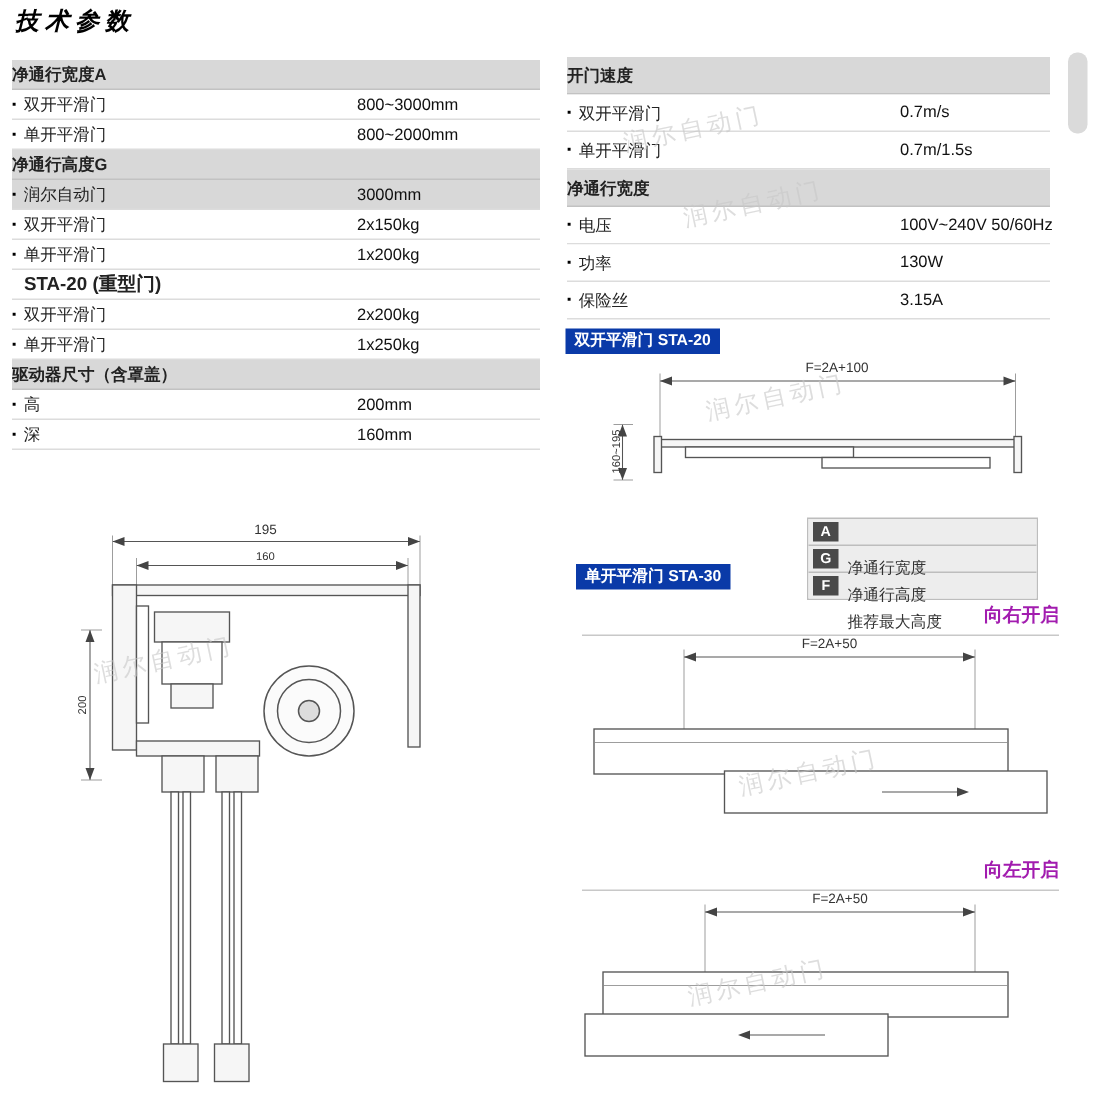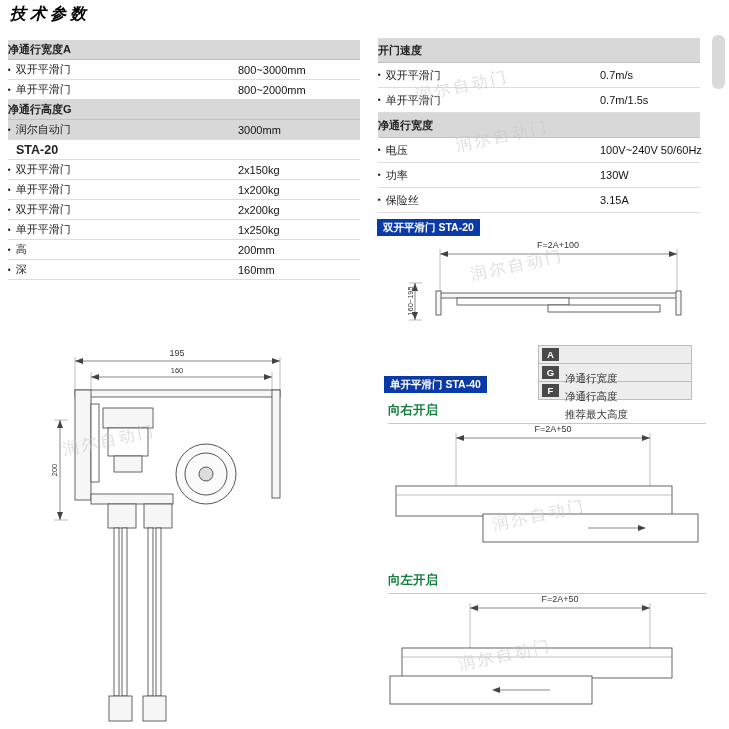--- a/index.html
+++ b/index.html
@@ -33,22 +33,22 @@
   .bullet { font-size:8px; line-height:1; color:#000; }
   
   .badge {
     position:absolute; background:var(--badge-bg,#0a3aa8); color:#fff;
     font-size:10.5px; font-weight:bold; padding:2px 6px; line-height:1.25; white-space:nowrap;
   }
   .badge-double { left:377px; top:219px; }
   .badge-single { left:384px; top:376px; }
   
   .sub-heading {
-    position:absolute; width:318px; font-size:12.5px; font-weight:bold; color:#15803d;
-    border-bottom:1px solid #c8c8c8; padding-bottom:4px;
+    position:absolute; width:318px; font-size:12.5px; font-weight:bold; color:#a21caf;
+    border-bottom:1px solid #c8c8c8; padding-bottom:4px;text-align:right;
   }
   .heading-right { left:388px; top:402px; }
   .heading-left  { left:388px; top:572px; }
   
   .legend { position:absolute; left:538px; top:345px; width:152px; border:1px solid #bdbdbd; }
   .legend-row { display:flex; align-items:center; height:17px; background:#ededed; border-bottom:1px solid #bdbdbd; }
   .legend-row:last-child { border-bottom:none; }
   .legend-key {
     width:17px; height:13px; margin-left:3px; background:var(--legend-key-bg,#4a4a4a);
     color:#fff; font-size:9.5px; font-weight:bold;
@@ -115,53 +115,59 @@
         </span>
         <span class="cell value"></span>
       </div>
       <div class="spec-row item shaded">
         <span class="cell label">
           <span class="bullet">▪</span>
           <span>润尔自动门</span>
         </span>
         <span class="cell value">3000mm</span>
       </div>
+      <div class="spec-row item">
+        <span class="cell label">
+          <span class="bullet">▪</span>
+          <span>双开平滑门</span>
+        </span>
+        <span class="cell value">2x150kg</span>
+      </div>
+      <div class="spec-row item">
+        <span class="cell label">
+          <span class="bullet">▪</span>
+          <span>单开平滑门</span>
+        </span>
+        <span class="cell value">1x200kg</span>
+      </div>
       <div class="spec-row subheader">
         <span class="cell label">
-          <span>STA-20</span>
+          <span>STA-20 (重型门)</span>
         </span>
         <span class="cell value"></span>
       </div>
       <div class="spec-row item">
         <span class="cell label">
           <span class="bullet">▪</span>
           <span>双开平滑门</span>
         </span>
-        <span class="cell value">2x150kg</span>
+        <span class="cell value">2x200kg</span>
       </div>
       <div class="spec-row item">
         <span class="cell label">
           <span class="bullet">▪</span>
           <span>单开平滑门</span>
         </span>
-        <span class="cell value">1x200kg</span>
-      </div>
-      <div class="spec-row item">
-        <span class="cell label">
-          <span class="bullet">▪</span>
-          <span>双开平滑门</span>
-        </span>
-        <span class="cell value">2x200kg</span>
-      </div>
-      <div class="spec-row item">
-        <span class="cell label">
-          <span class="bullet">▪</span>
-          <span>单开平滑门</span>
-        </span>
         <span class="cell value">1x250kg</span>
+      </div>
+      <div class="spec-row header">
+        <span class="cell label">
+          <span>驱动器尺寸（含罩盖）</span>
+        </span>
+        <span class="cell value"></span>
       </div>
       <div class="spec-row item">
         <span class="cell label">
           <span class="bullet">▪</span>
           <span>高</span>
         </span>
         <span class="cell value">200mm</span>
       </div>
       <div class="spec-row item">
         <span class="cell label">
@@ -251,21 +257,21 @@
     <div class="legend-row">
       <span class="legend-key">G</span>
       <span class="legend-label">净通行高度</span>
     </div>
     <div class="legend-row">
       <span class="legend-key">F</span>
       <span class="legend-label">推荐最大高度</span>
     </div>
   </div>
 
-  <div class="badge badge-single">单开平滑门 STA-40</div>
+  <div class="badge badge-single">单开平滑门 STA-30</div>
 
   <div class="sub-heading heading-right">
     <span>向右开启</span>
   </div>
 
   <svg class="diagram diag-right" width="318" height="142" viewBox="0 0 318 142">
     <text x="165" y="10" text-anchor="middle">F=2A+50</text>
     <line x1="68" y1="16" x2="262" y2="16"></line>
     <polygon points="68,16 76,13 76,19"></polygon>
     <polygon points="262,16 254,13 254,19"></polygon>

